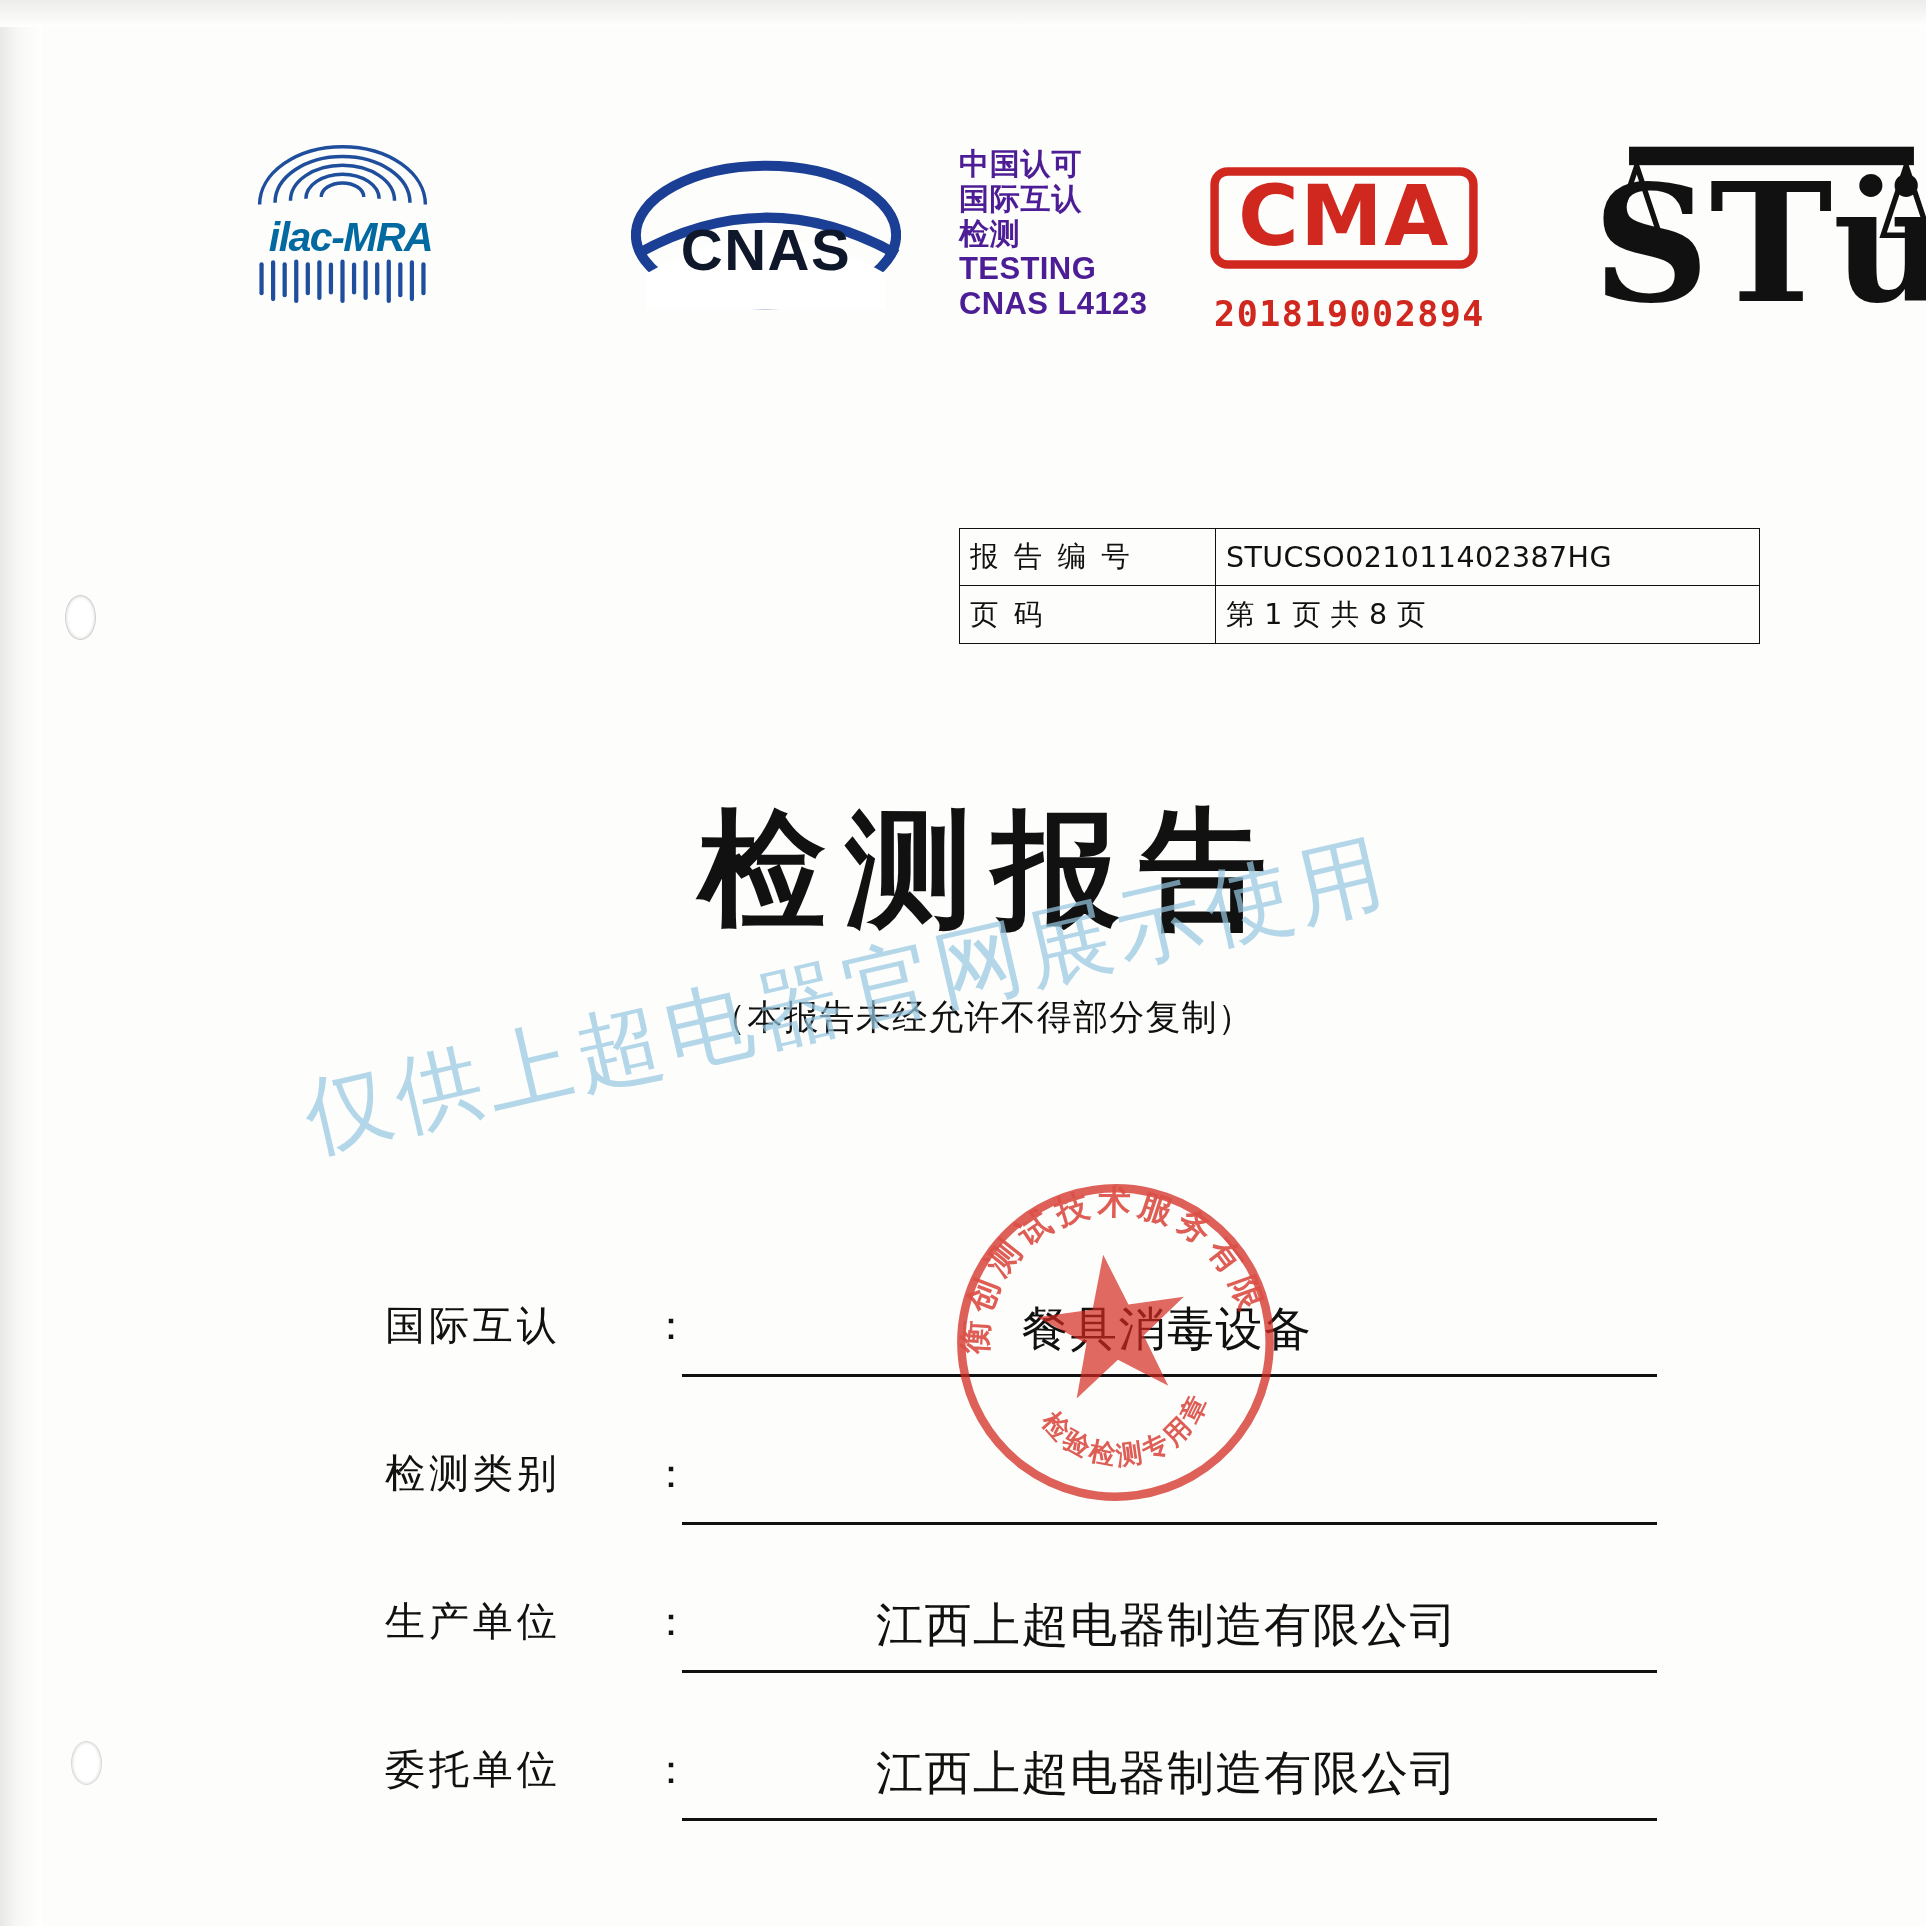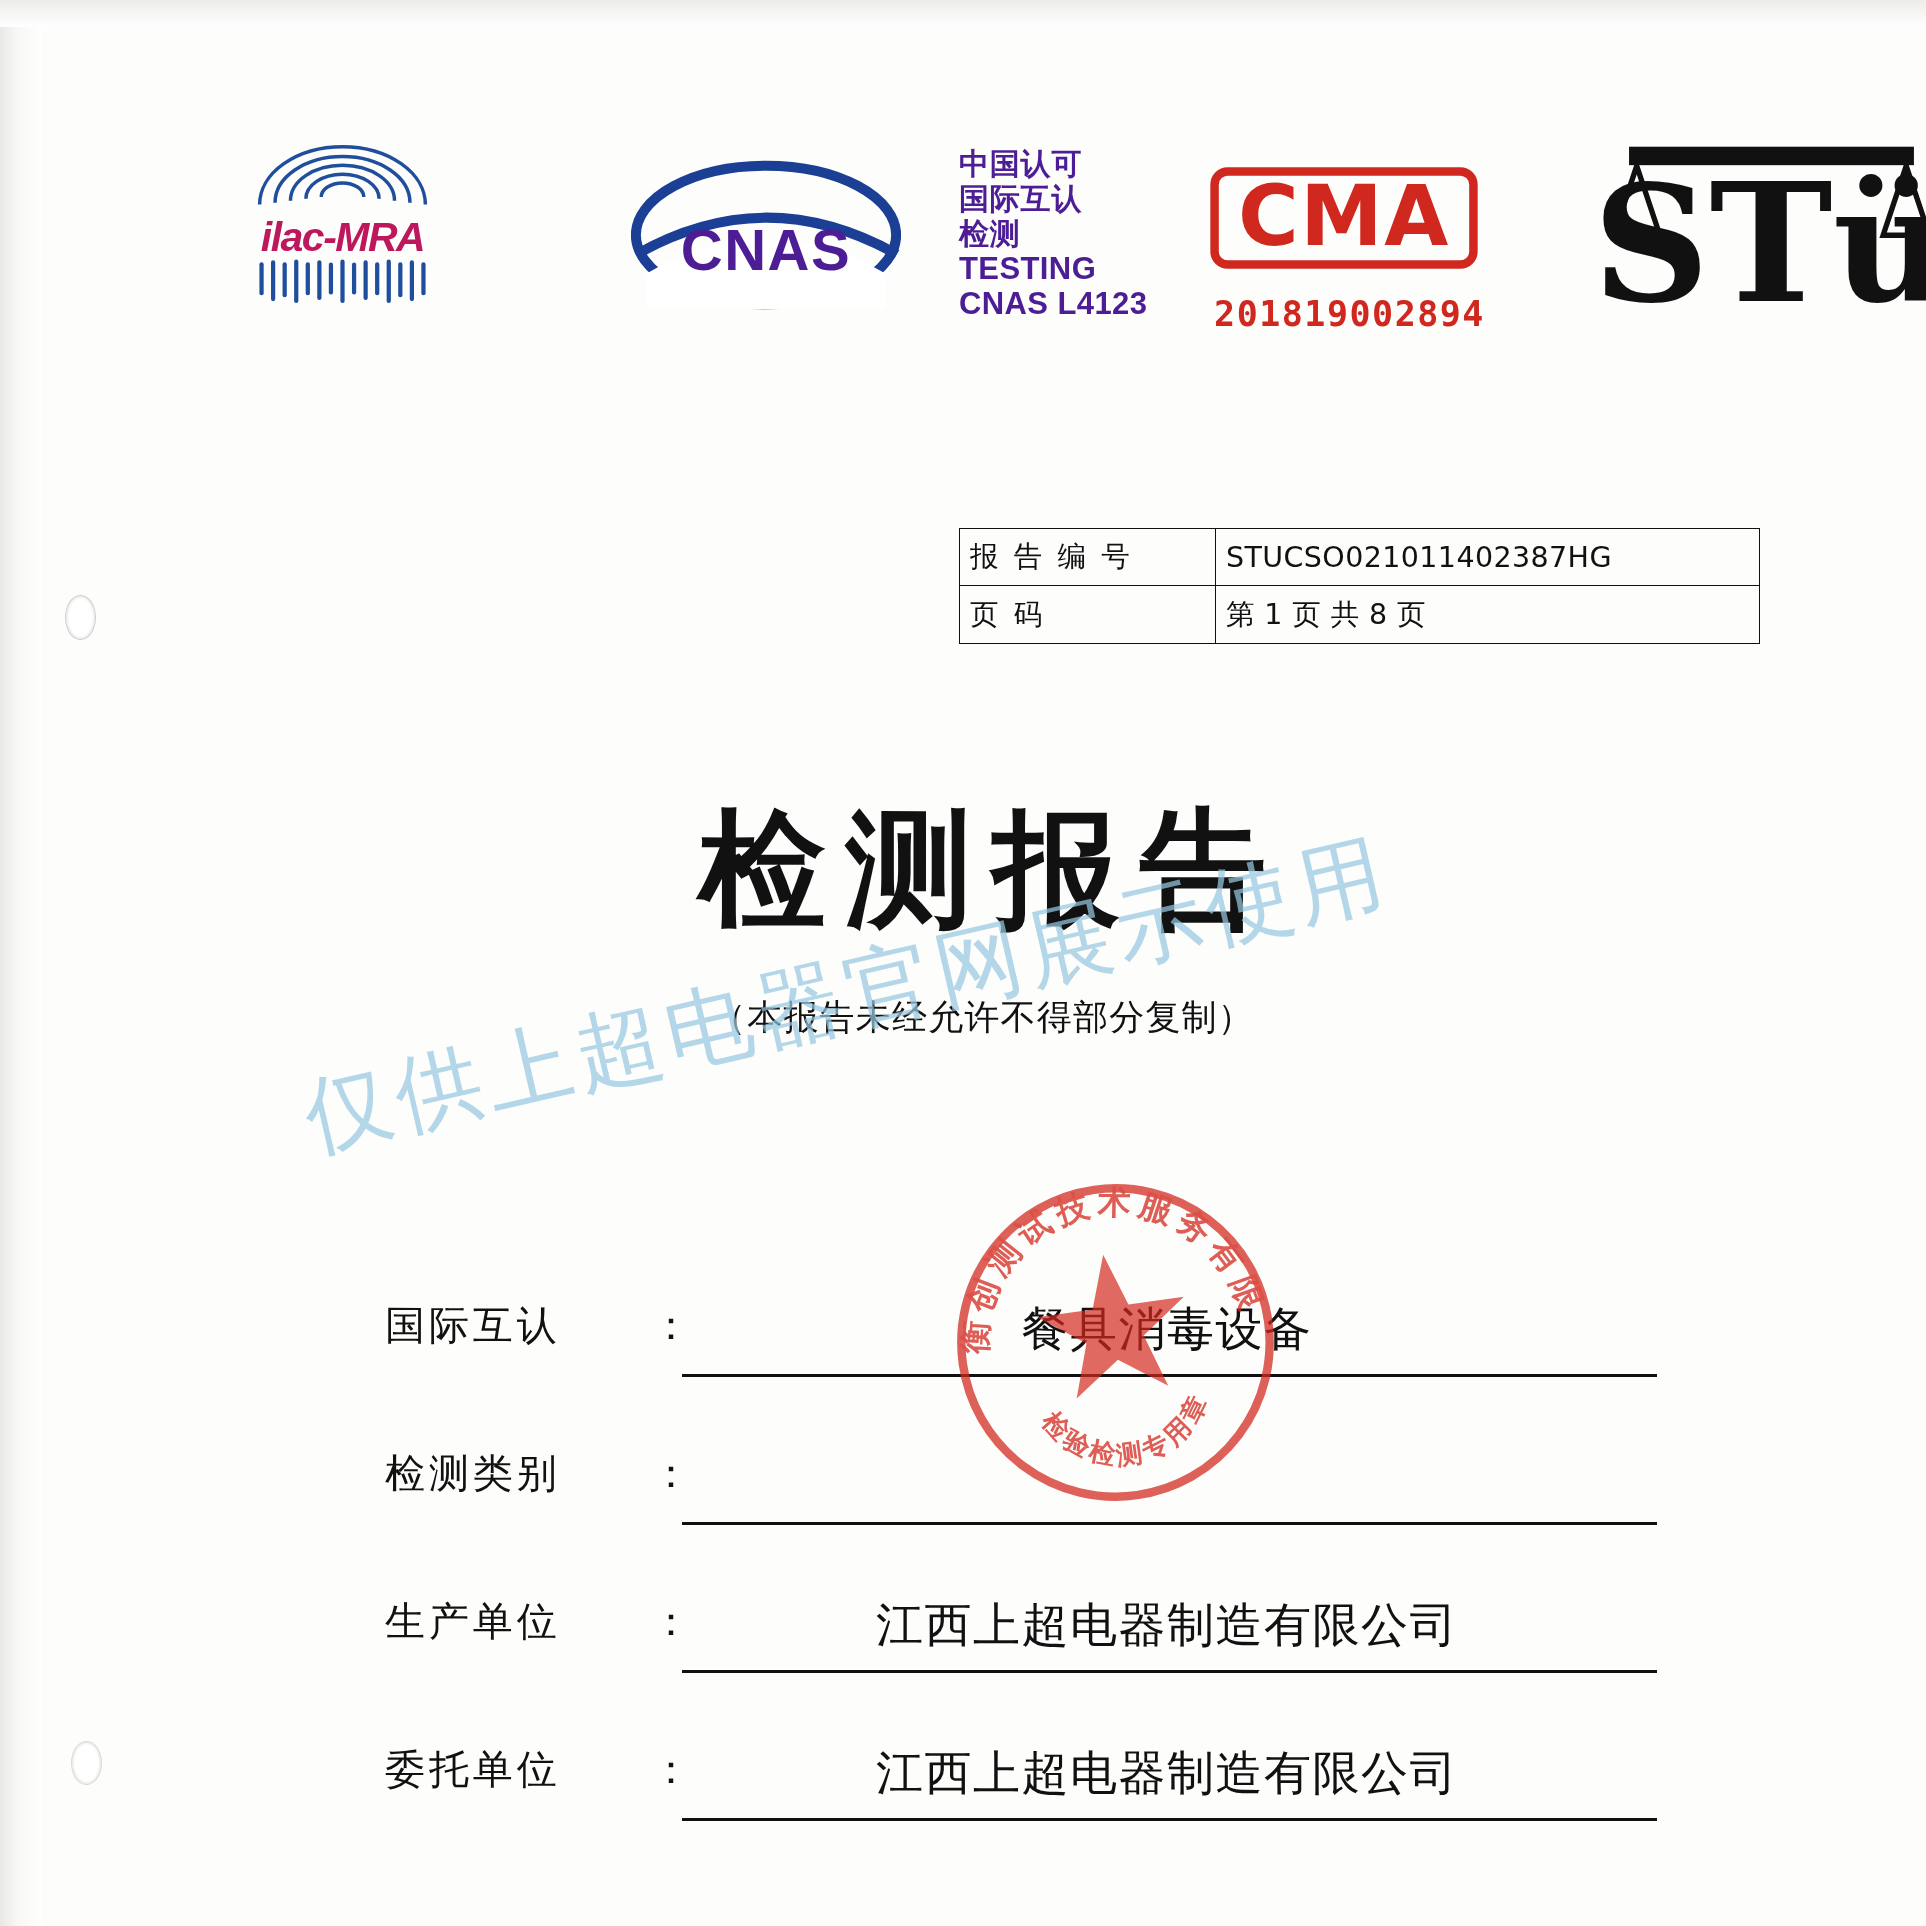--- a/index.html
+++ b/index.html
@@ -54,44 +54,44 @@
     top: 127px;
     width: 1587px;
     height: 216px;
   }
   .logo { position: absolute; }
 
   
   .logo-ilac { left: 23px; top: 11.6px; width: 239px; height: 189px; }
   .ilac-text {
     position: absolute;
-    left: 0; top: 75px;
+    left: 8px; top: 75px;
     width: 239px;
     text-align: center;
     font-family: "Liberation Sans", sans-serif;
     font-weight: bold;
     font-style: italic;
     font-size: 41px;
     letter-spacing: -1.5px;
-    color: #be185d;
+    color: #0369a1;
   }
   .ilac-arcs { position: absolute; left: 0; top: 0; width: 239px; height: 189px; }
 
   
   .logo-cnas { left: 431px; top: 31px; width: 270px; height: 154px; }
   .cnas-text {
     position: absolute;
     left: 0; top: 58px;
     width: 270px;
     text-align: center;
     font-family: "Liberation Sans", sans-serif;
     font-weight: bold;
     font-size: 58px;
     letter-spacing: 1.5px;
-    color: #4c1d95;
+    color: #0f172a;
   }
 
   
   .logo-cnastext { left: 759px; top: 19px; width: 231px; height: 216px; }
   .cn-line {
     font-family: "DejaVu Sans", "Liberation Sans", sans-serif;
     font-weight: bold;
     color: #4c1d95;
     font-size: 30px;
     line-height: 35px;

